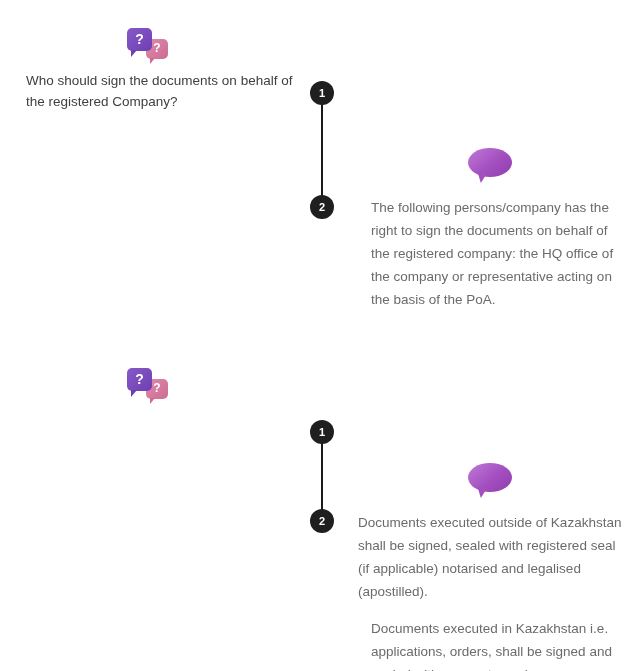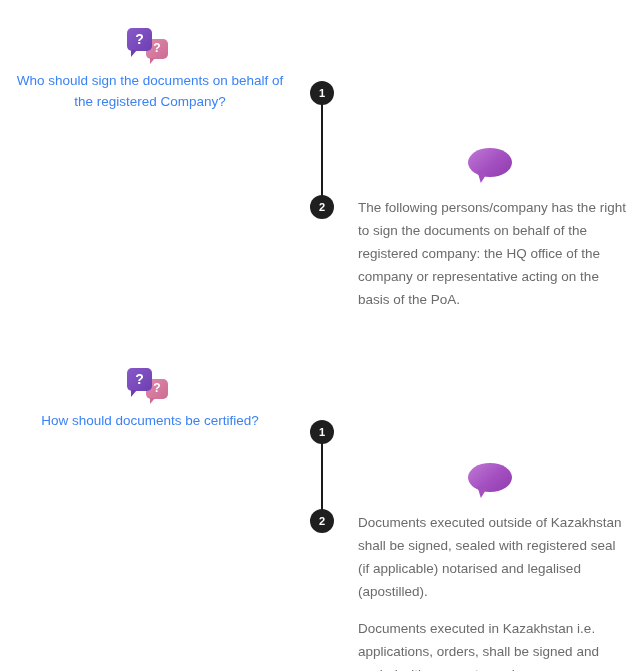--- a/index.html
+++ b/index.html
@@ -91,24 +91,24 @@
   .bub-pink .qm { top: 3px; font-size: 12px; }
   .bub-pink .tail {
     left: 4px;
     top: 19px;
     border-left: 5px solid #cd6b93;
     border-bottom: 6px solid transparent;
   }
 
   .q-text {
     width: 280px;
-    margin: 0;
+    margin: 16px;
     padding: 0 10px;
-    text-align: center;
-    color: #3b82f6;
+    text-align: left;
+    color: #404040;
     font-size: 13.5px;
     line-height: 21px;
   }
 
   
   .timeline {
     position: absolute;
     left: 310px;
     top: 0;
     width: 26px;
@@ -171,21 +171,21 @@
     border-right: 4px solid transparent;
     border-top: 11px solid #a34fc0;
     transform: rotate(12deg);
   }
   .a-text {
     margin: 0 0 14px 0;
     color: #6b6b6b;
     font-size: 13.5px;
     line-height: 23px;
   }
-  .a-text:last-child { margin-bottom: 0; }
+  .a-text:last-child { margin-bottom: 0; margin-left: 13px; }
 </style>
 </head>
 <body>
 
 <div class="faq-section s1">
 
   <div class="q-col">
     <div class="q-icon-wrap">
       <span class="q-icon">
         <span class="bub bub-pink">
@@ -227,21 +227,20 @@
         <span class="bub bub-pink">
           <span class="qm">?</span>
           <span class="tail"></span>
         </span>
         <span class="bub bub-purple">
           <span class="qm">?</span>
           <span class="tail"></span>
         </span>
       </span>
     </div>
-    <p class="q-text" style="margin-top:24px;">How should documents be certified?</p>
   </div>
 
   <div class="timeline" style="top:0;">
     <div class="tl-line" style="top:92px; height:89px;"></div>
     <div class="badge" style="top:80px;">1</div>
     <div class="badge" style="top:169px;">2</div>
   </div>
 
   <div class="a-col" style="top:115px;">
     <div class="a-icon-wrap">

